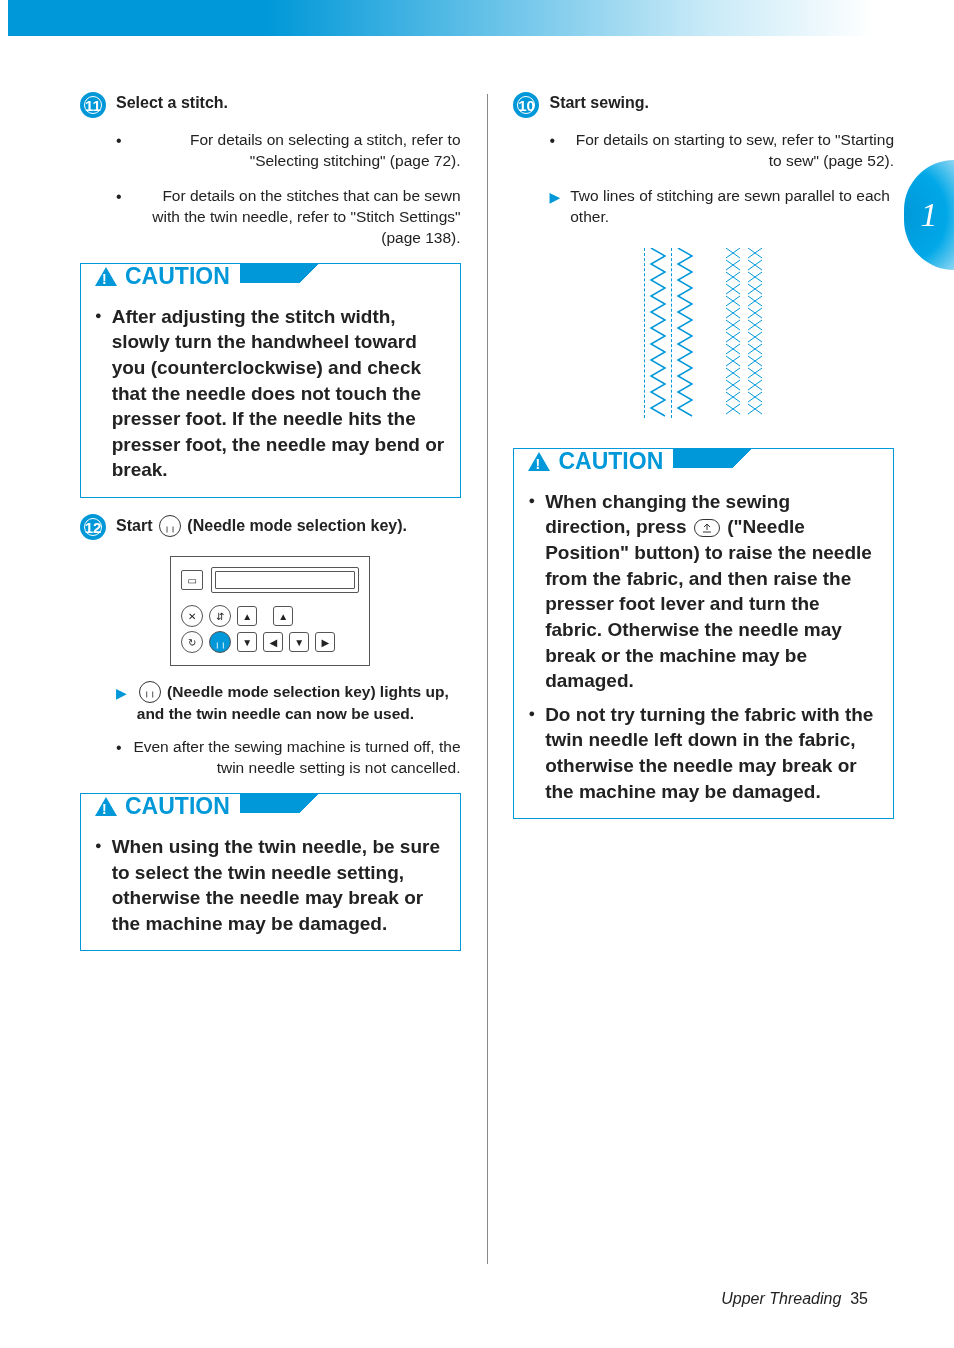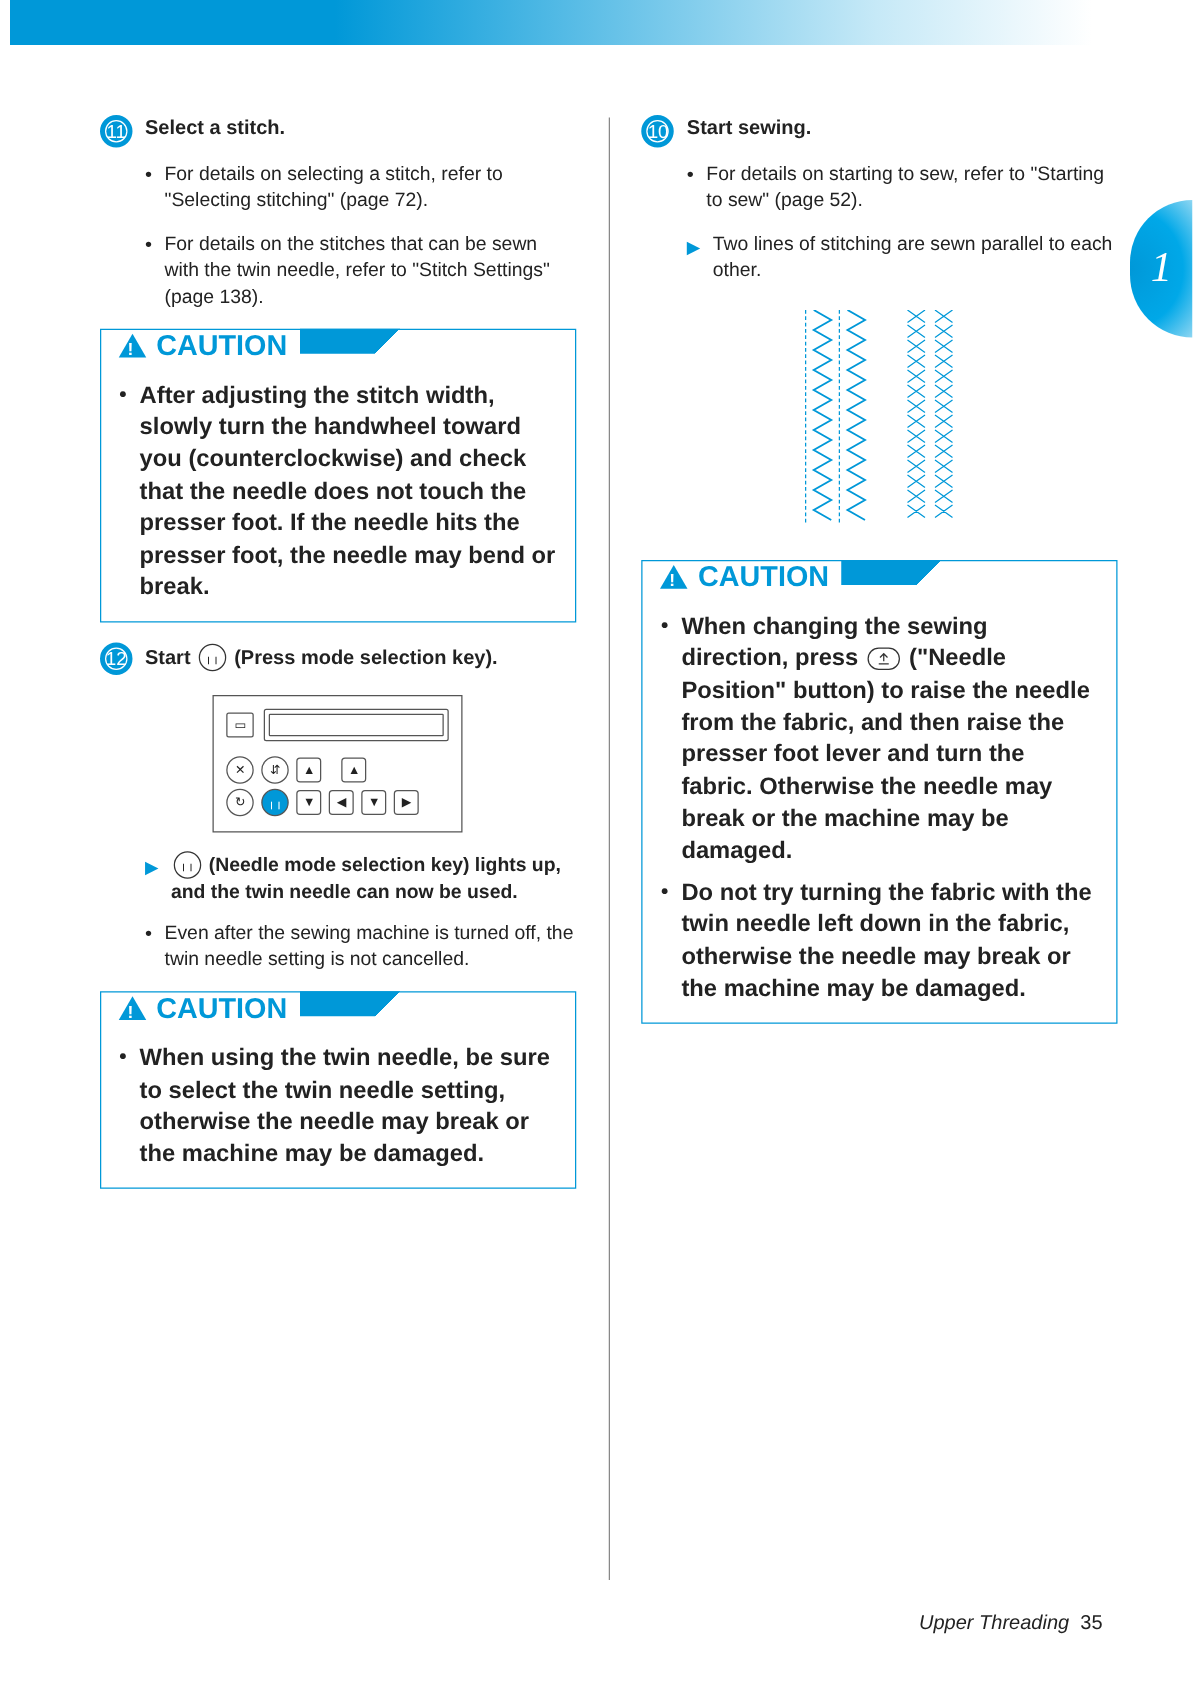--- a/index.html
+++ b/index.html
@@ -31,41 +31,41 @@
     margin: 0 2px;
   }
   .step-badge {
     display: inline-flex;
     align-items: center;
     justify-content: center;
     width: 26px; height: 26px;
     border-radius: 50%;
     background: #0098d8;
     color: #fff;
-    font-weight: normal;
+    font-weight: bold;
     font-size: 15px;
     border: 2px solid #0098d8;
     position: relative;
   }
   .step-badge::after{
     content:"";
     position:absolute;
     inset:2px;
     border:1px solid #fff;
     border-radius:50%;
   }
   .step-row {
     display: flex;
     gap: 10px;
     margin-bottom: 6px;
   }
   .step-row .step-badge { flex-shrink: 0; margin-top: -2px; }
   .step-title { font-weight: bold; }
   .step-body { margin-left: 36px; }
-  .bullets { list-style: none; margin-top: 12px; }
+  .bullets { list-style: none; margin-top: 12px; text-align: right; }
   .bullets li { display: flex; gap: 10px; margin-bottom: 14px; font-size: 15.5px; line-height: 1.35; }
   .bullets li::before { content: "•"; font-size: 16px; margin-top:0; }
   .arrow-item { display: flex; gap: 10px; margin-top: 14px; font-size: 15.5px; line-height:1.35;}
   .arrow-item .tri { color: #0098d8; font-size: 14px; margin-top: 2px; }
   .caution-box {
     border: 1px solid #0098d8;
     margin: 14px 0 18px 0;
     padding: 0 14px 14px 14px;
     position: relative;
   }
@@ -181,21 +181,21 @@
     font-style:italic;
     font-family: Georgia, serif;
     font-size:34px;
     display:flex;
     align-items:center;
     justify-content:center;
   }
   .footer {
     position:absolute;
     bottom:40px;
-    right:72px;
+    right:86px;
     font-size:16px;
   }
   .footer .ft-title { font-style:italic; }
 </style>
 </head>
 <body>
 
 <div class="top-bar"></div>
 
 <div class="side-tab">1</div>
@@ -228,21 +228,21 @@
       <ul class="caution-list">
         <li>
             <span>After adjusting the stitch width, slowly turn the handwheel toward you (counterclockwise) and check that the needle does not touch the presser foot. If the needle hits the presser foot, the needle may bend or break.</span>
           </li>
       </ul>
     </div>
 
     <div class="step-row">
       <span class="step-badge">12</span>
       <span class="step-title">
-        <span>Start </span><span class="key-icon">╷╷</span><span> (Press mode selection key).</span>
+        <span>Start </span><span class="key-icon">╷╷</span><span> (Needle mode selection key).</span>
       </span>
     </div>
 
     <div class="panel-fig">
       <div class="panel-row">
         <div class="panel-small">▭</div>
         <div class="panel-big"></div>
       </div>
       <div class="panel-row" style="margin-bottom:4px; gap:6px;">
         <div class="panel-circle">✕</div>

